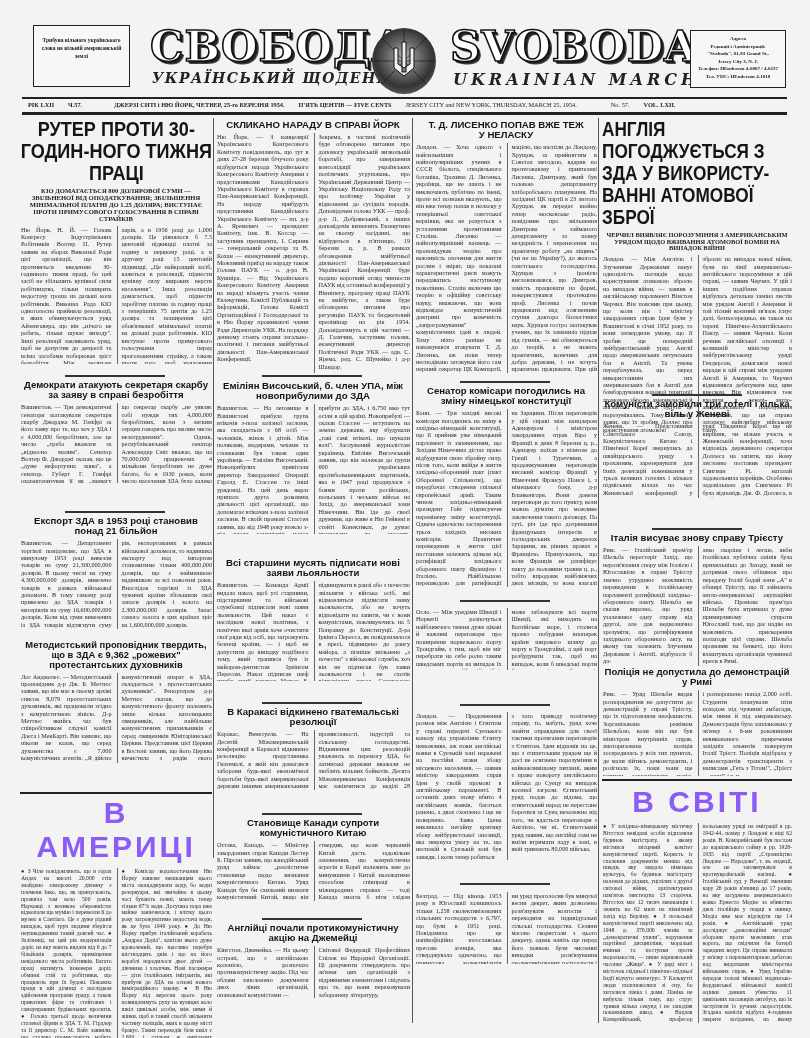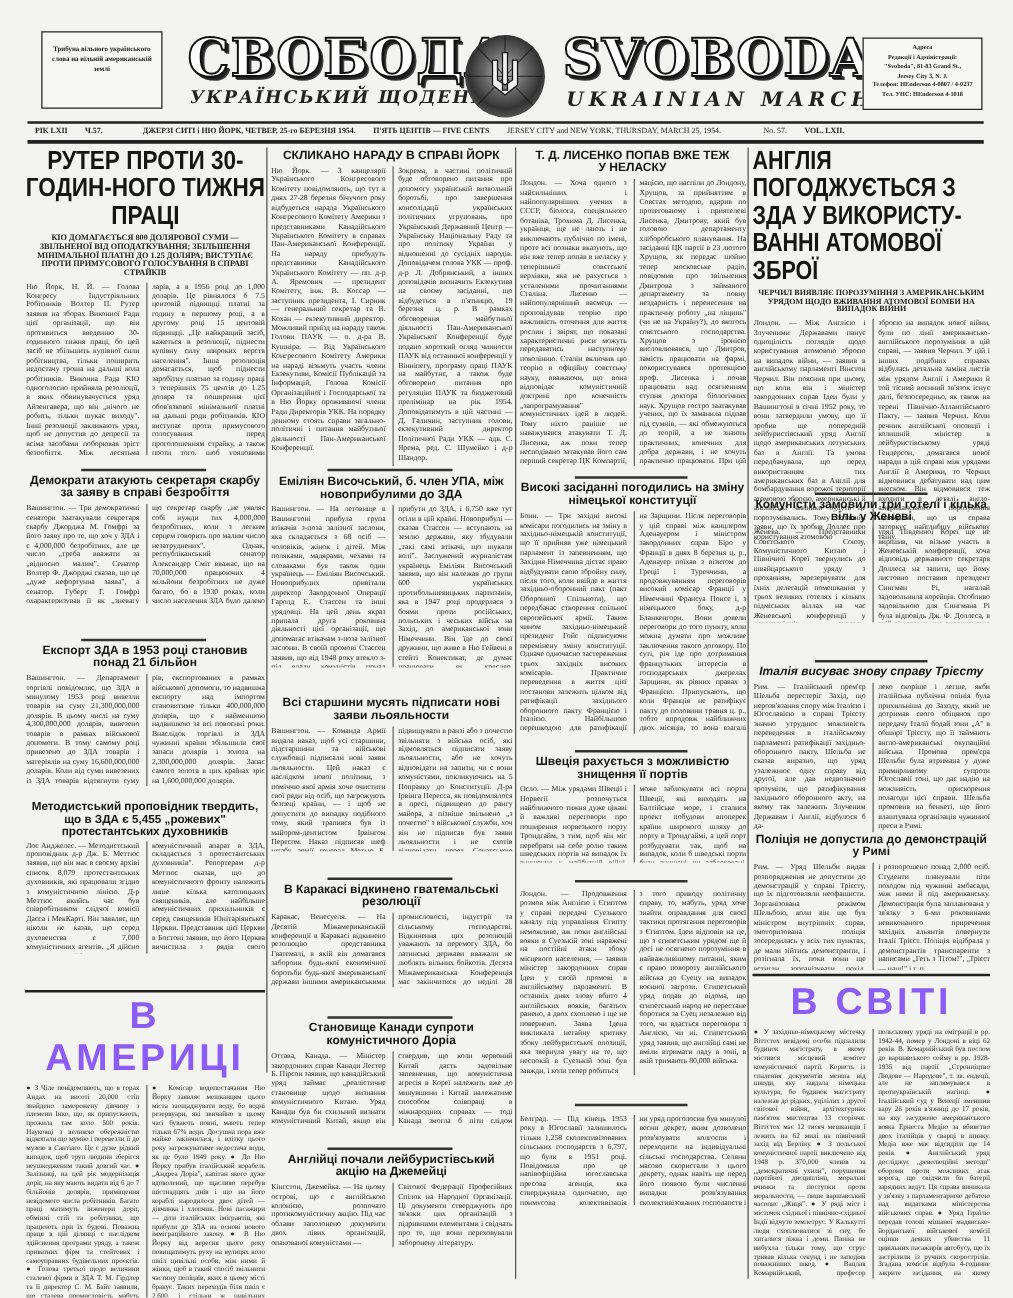--- a/index.html
+++ b/index.html
@@ -98,21 +98,21 @@
 
 <div class="abs" style="left:20px;top:516px;width:192px;">
   <div class="hl" style="font-size:9.6px;">Експорт ЗДА в 1953 році становив понад 21 більйон</div>
   <div class="cols2 body" style="height:90px;margin-top:3px;">
     <div>Вашингтон. — Департамент торгівлі повідомляє, що ЗДА в минулому 1953 році вивезли товарів на суму 21,300,000,000 долярів. В цьому числі на суму 4,300,000,000 долярів, вивезено товарів в рамках військової допомоги. В тому самому році привезено до ЗДА товарів і матеріялів на суму 16,600,000,000 доларів. Коли від суми вивезених із ЗДА товарів відтягнути суму това-</div>
     <div>рів, експортованих в рамках військової допомоги, то надвишка експорту над імпортом становитиме тільки 400,000,000 долярів, що є найменшою надвишкою за всі повоєнні роки. Внаслідок торгівлі із ЗДА чужинні країни збільшили свої запаси долярів і золота на 2,300,000,000 долярів. Запас самого золота в цих країнах зріс на 1,600,000,000 долярів.</div>
   </div>
 </div>
 
 <div class="abs" style="left:20px;top:640px;width:192px;">
-  <div class="hl" style="font-size:9.4px;">Методистський проповідник твердить, що в ЗДА є 5,455 „рожевих" протестантських духовників</div>
+  <div class="hl" style="font-size:9.4px;">Методистський проповідник твердить, що в ЗДА є 9,362 „рожевих" протестантських духовників</div>
   <div class="cols2 body" style="height:90px;margin-top:3px;">
     <div>Лос Анджелес. — Методистський проповідник д-р Дж. Б. Меттюс заявив, що він має в своєму архіві список 8,079 протестантських духовників, які працювали згідно з комуністичною лінією. Д-р Меттюс якийсь час був співробітником слідчої комісії Даєса і МекКарті. Він заявляє, що ніколи не казав, що серед духовенства є 7,000 комуністичних агентів. „Я дійсно заявив, що найбільша група, яка підтримує</div>
     <div>комуністичний апарат в ЗДА, складається з протестантських духовників". Репортерам д-р Меттюс сказав, що до комуністичного фронту належить лише кілька католицьких священиків, але найбільше комуністичних прихильників є серед священиків Юнітаріянської Церкви. Представник цієї Церкви в Бостоні заявив, що його Церква вичистила з рядів свого духовенства комуністів ще перед тим, як почав свою діяльність сенатор МекКарті.</div>
   </div>
 </div>
 
 <div class="abs rule" style="left:20px;top:792px;width:192px;height:2px;"></div>
 
 <div class="abs" style="left:20px;top:796px;width:192px;">
   <div class="section">В АМЕРИЦІ</div>
@@ -154,59 +154,58 @@
   <div class="hl" style="font-size:9.6px;">В Каракасі відкинено гватемальські резолюції</div>
   <div class="cols2 body" style="height:60px;margin-top:3px;">
     <div>Каракас, Венесуеля. — На Десятій Міжамериканській конференції в Каракасі відкинено резолюцію представника Гватемалі, в якій він домагався заборони будь-якої економічної боротьби будь-якої американської держави іншими американськими державами. Відкинено також і другу гватемальську резолюцію, яка домагалася закону про заборону організації монополів в гірничій</div>
     <div>промисловості, індустрії та сільському господарстві. Відкинення цих резолюцій уважають за перемогу ЗДА, бо латинські держави вважали не люблять вільних бойкотів. Десята Міжамериканська Конференція має закінчитися до неділі 28 березня, хоч окремі комісії, головно правничо-політична і господарська, повинні ще вирішити багато важливих справ.</div>
   </div>
 </div>
 
 <div class="abs sep" style="left:262px;top:813px;width:100px;"></div>
 
 <div class="abs" style="left:216px;top:818px;width:194px;">
-  <div class="hl" style="font-size:9.6px;">Становище Канади супроти комуністичного Доріа</div>
+  <div class="hl" style="font-size:9.6px;">Становище Канади супроти комуністичного Китаю</div>
   <div class="cols2 body" style="height:60px;margin-top:3px;">
     <div>Оттава, Канада. — Міністер закордонних справ Канади Лестер Б. Пірсон заявив, що канадійський уряд займає „реалістичне становище щодо визнання комуністичного Китаю. Уряд Канади був би схильний визнати комуністичний Китай, якщо він займе примирливе становище на Женевській конференції. Пірсон</div>
     <div>ствердив, що коли червоний Китай дасть задовільне запевнення, що комуністична агресія в Кореї належить вже до минувшини і Китай належатиме способом співпраці в міжнародних справах — тоді Канада змогла б піти слідом Англії і визнати комуністичний китайський уряд.</div>
   </div>
 </div>
 
 <div class="abs sep" style="left:262px;top:918px;width:100px;"></div>
 
 <div class="abs" style="left:216px;top:923px;width:194px;">
-  <div class="hl" style="font-size:9.6px;">Англійці почали лейбуристівський акцію на Джемейці</div>
+  <div class="hl" style="font-size:9.6px;">Англійці почали протикомуністичну акцію на Джемейці</div>
   <div class="cols2 body" style="height:52px;margin-top:3px;">
     <div>Кінгстон, Джемейка. — На цьому острові, що є англійською колонією, розпочато протикомуністичну акцію. Під час облави заполонено документи двох лівих організацій, опанованої комуністами —</div>
     <div>Світової Федерації Професійних Спілок на Народної Організації. Ці документи стверджують про зв'язки цих організацій з підривними елементами і свідчать про те, що вони переховували заборонену літературу.</div>
   </div>
 </div>
 
 <div class="abs" style="left:415px;top:120px;width:182px;">
   <div class="hl" style="font-size:9.6px;padding:0 10px;">Т. Д. ЛИСЕНКО ПОПАВ ВЖЕ ТЕЖ У НЕЛАСКУ</div>
   <div class="cols2 body" style="height:230px;margin-top:3px;">
     <div>Лондон. — Хоча одного з найсильніших і найпопулярніших учених в СССР, біолога, спеціяльного ботаніка, Трохима Д. Лисенка, українця, ще не лають і не виключають публічно по імені, проте всі познаки вказують, що він вже тепер попав в неласку у теперішньої совєтської верхівки, яка не рахується з усталеними прочитаннями Сталіна. Лисенко — найпопулярніший ваємець — проповідував теорію про важливість оточення для життя рослин і звірят, що показані характеристичні риси можуть передаватись наступному поколінню. Сталін включив цю теорію в офіційну совєтську науку, вважаючи, що вона відповідає комуністичній доктрині про конечність „запрограмування" комуністичних ідей в людей. Тому ніхто раніше не наважувався атакувати Т. Д. Лисенка, аж поки тепер несподівано зaтакував його сам перший секретар ЦК Компартії, Нікіта Хрущов. За інфор-</div>
     <div>мацією, що наспіли до Лондону, Хрущов, за прийняттям в Совєтах методою, вдарив по протеговаюму і приятелеві Лисенка, Дмитрову, який був головою департаменту хліборобського планування. На засіданні ЦК партії в 23 лютого Хрущов, як передає шойно тепер московське радіо, повідомив про звільнення Дмитрова з займаного департаменту за повну нездарність і перенесення на практичну роботу „на ліщинь" (чи не на Україну?), до якогось совєтського господарства. Хрущов з іронією висловлювався, що Дмитров, замість працювати на фармі, покористувався протекцією проф. Лисенка і почав працювати над осягненням ступня доктора біологічних наук. Хрущов гостро заатакував учених, що їх заманила підпав під сумнів, — які обмежуються до теорій, а не знають практичних, конечних для добра держави, і не хочуть практично працювати. При цій нагоді Хрущов заатакував ще інших приятелів Лисенка.</div>
   </div>
 </div>
 
 <div class="abs sep" style="left:460px;top:381px;width:90px;"></div>
 
 <div class="abs" style="left:415px;top:386px;width:182px;">
-  <div class="hl" style="font-size:9.6px;">Високі засіданні погодились на зміну німецької конституції</div>
+  <div class="hl" style="font-size:9.6px;">Сенатор комісари погодились на зміну німецької конституції</div>
   <div class="cols2 body" style="height:178px;margin-top:3px;">
     <div>Бонн. — Три західні високі комісари погодились на зміну в західньо-німецькій конституції, що її прийняв уже німецький парламент із запевненням, що Західня Німеччина дістає право відбудувати свою збройну силу, після того, коли ввійде в життя західньо-оборонний пакт (пакт Оборонної Спільноти), що передбачає створення спільної європейської армії. Таким чином західньо-німецький президент Гойс підписуючи перемінену зміну конституції. Одначе одночасно застереження трьох західніх високих комісарів. Практичне переведення в життя цієї постанови залежить цілком від ратифікації західнього оборонного пакту Францією і Італією. Найбільшою перешкодою для ратифікації процедури у Франції є ще справа</div>
     <div>на Зарщини. Після переговорів у цій справі між канцлером Аденауером і міністром закордонних справ Біро у Франції в днях 8 березня ц. р., Аденауер поїхав з візитом до Греції і Туреччини, а продовжуванням переговорів високий комісар Франції у Німеччині Франсуа Понсе і, з німецького боку, д-р Бланкенгорн. Вони довели переговори до того пункту, коли можна думати про можливе заключення такого договору. По суті, річ іде про дотримання французьких інтересів в господарських джерелах Зарщини, як рівних правах з Францією. Припускають, що коли Франція не ратифікує пакту до половини травня ц. р., тобто впродовж найближчих двох місяців, то вона взагалі його не ратифікує, і тоді витвориться дуже складна міжнародня ситуація.</div>
   </div>
 </div>
 
 <div class="abs sep" style="left:460px;top:600px;width:90px;"></div>
 
 <div class="abs" style="left:415px;top:605px;width:182px;">
-  <div class="hl" style="font-size:9.6px;">Швеція рахується з можливістю знищення її портів</div>
   <div class="cols2 body" style="height:62px;margin-top:3px;">
     <div>Осло. — Між урядами Швеції і Норвегії розпочуться найближчого тижня дуже цікаві й важливі переговори про поширення норвезького порту Трондгайм, з тим, щоб він міг перебрати на себе ролю таким шведських портів на випадок їх знищення у майбутній війні. Шведський уряд припускає, що СССР</div>
     <div>може заблокувати всі порти Швеції, які виходять на Балтійське море, і сталися проект побудови впоперек країни широкого шляху до порту в Трондгаймі, а цей порт розбудувати так, щоб на випадок, коли б шведські порти були знищені чи заблоковані, можна було мати вихід на Атлантик.</div>
   </div>
 </div>
 
 <div class="abs sep" style="left:460px;top:704px;width:90px;"></div>
 
 <div class="abs" style="left:415px;top:709px;width:182px;">
   <div class="cols2 body" style="height:148px;margin-top:3px;">
@@ -239,21 +238,21 @@
   <div class="hl" style="font-size:9.6px;">Комуністи замовили три готелі і кілька віль у Женеві</div>
   <div class="cols2 body" style="height:76px;margin-top:3px;">
     <div>Женева. — Представники Совєтського Союзу, Комуністичного Китаю і Північної Кореї звернулись до швайцарського уряду з проханням, зарезервувати для їхніх делегацій помешкання у трьох великих готелях і кількох підміських віллах на час Женевської конференції у далекосхідніх справах. Швайцарці з клопотом, бо коли такі ввити прихильність всі делегати, які братимуть участь в Конференції, то не стане для них приміщень. Тим часом</div>
     <div>уряд Південної Кореї ще не вирішив, чи візьме участь в Женевській конференції, хоча відповідь державного секретаря Доллеса на запити, що йому листовно поставив президент Сингман Рі, нагалай задовольнила корейців. Особливо задовільною для Сингмана Рі була відповідь Дж. Ф. Доллеса, в якій він заявив, що американська делегація покине конференцію разом із південно-корейською, якщо впродовж 90 днів конференція не приведе до згоди.</div>
   </div>
 </div>
 
 <div class="abs sep" style="left:652px;top:528px;width:90px;"></div>
 
 <div class="abs" style="left:602px;top:533px;width:190px;">
-  <div class="hl" style="font-size:9.6px;font-style:italic;">Італія висуває знову справу Трієсту</div>
+  <div class="hl" style="font-size:9.6px;">Італія висуває знову справу Трієсту</div>
   <div class="cols2 body" style="height:120px;margin-top:3px;">
     <div>Рим. — Італійський прем'єр Шельба перестеріг Захід, що нерозв'язання спору між Італією і Югославією в справі Трієсту значно утруднює можливість переведення в італійському парламенті ратифікації західньо-оборонного пакту. Шельба не сказав виразно, що уряд узалежнює одну справу від другої, але дав недвозначно зрозуміти, що ратифікування західнього оборонного акту, на якому так залежить Злученим Державам і Англії, відбулося б да-</div>
     <div>леко скоріше і легше, якби італійська публічна опінія була прихильніша до Заходу, який не дотримав свого обіцянок про передачу Італії бодай зони „А" в обширі Трієсту, що її займають англо-американські окупаційні війська. Промова прем'єра Шельби була втримана у дуже примирливому супроти Югославії тоні, що дає надію на можливість прискорення полагоди цієї справи. Шельба промовив на бенкеті, що його влаштувала організація чужинної преси в Римі.</div>
   </div>
 </div>
 
 <div class="abs" style="left:602px;top:667px;width:190px;">
   <div class="hl" style="font-size:9.6px;">Поліція не допустила до демонстрацій у Римі</div>
   <div class="cols2 body" style="height:86px;margin-top:3px;">
     <div>Рим. — Уряд Шельби видав розпорядження не допустити до демонстрацій у справі Трієсту, що їх підготовляли неофашисти. Зорганізована режімом Шельбою, коли він ще був міністром внутрішніх справ, змоторизована поліція зосередилась у всіх тих пунктах, де мали зійтись демонстранти, і розігнала їх, поки вони ще встигли зорганізувати похід. Арештовано при тому коло 30 студентів</div>

